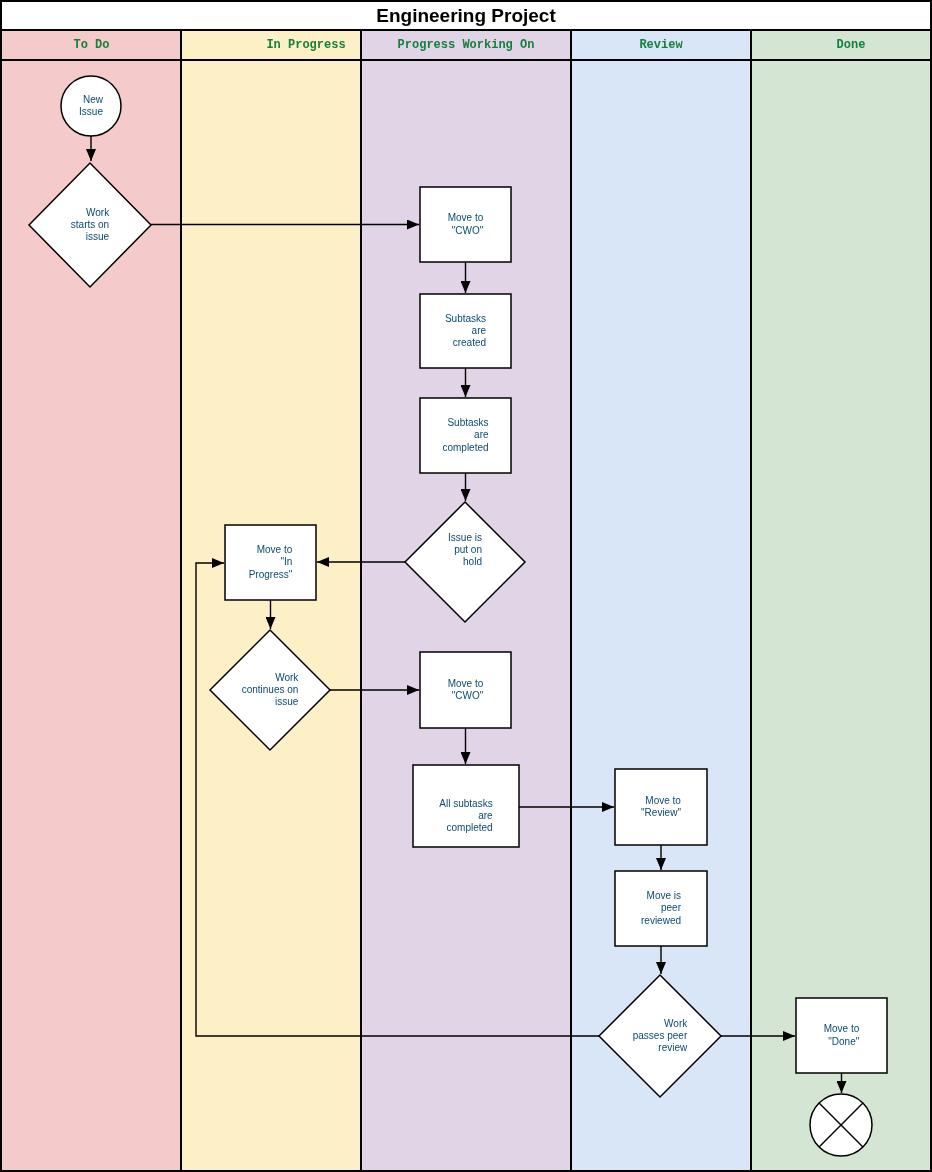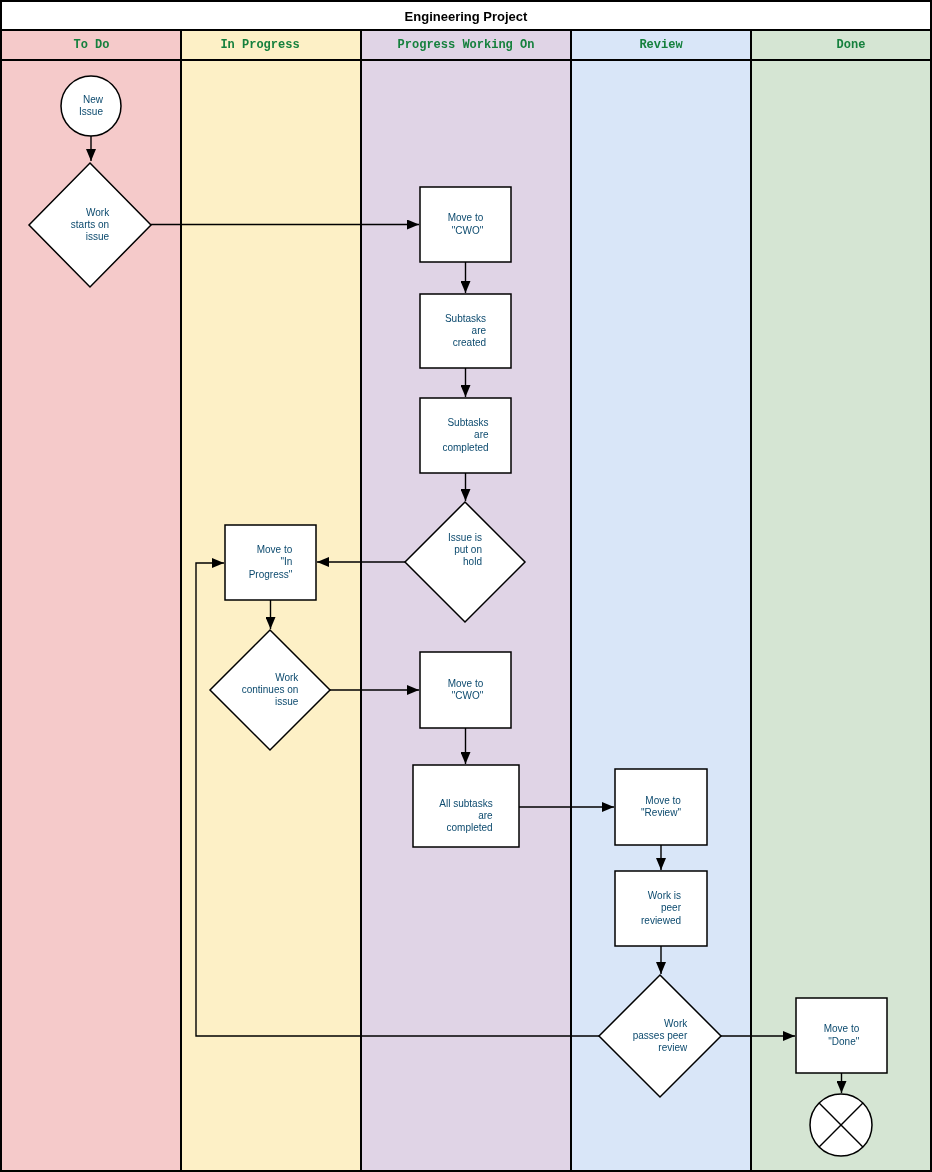--- a/index.html
+++ b/index.html
@@ -34,21 +34,21 @@
     white-space: pre-line;
     font-size: 10px;
     line-height: 1.22;
     color: #0c4a6e;
   }
   .title-lbl {
     position: absolute;
     left: 2px; top: 2px;
     width: 928px; height: 28px;
     display: flex; align-items: center; justify-content: center;
-    font-size: 13px; font-weight: bold; color: #000;
+    font-size: 19px; font-weight: bold; color: #000;
   }
   .lane-header {
     position: absolute;
     top: 30px; height: 30px;
     display: flex; align-items: center; justify-content: center;
     font-size: 12px; font-weight: bold; color: #15803d; font-family: Liberation Mono, monospace;
   }
 </style>
 </head>
 <body>
@@ -109,21 +109,21 @@
     <g>
       <circle cx="841" cy="1125" r="31" class="shape"></circle>
       <line x1="819.1" y1="1103.1" x2="862.9" y2="1146.9" class="edge"></line>
       <line x1="862.9" y1="1103.1" x2="819.1" y2="1146.9" class="edge"></line>
     </g>
   </svg>
 
   <div class="title-lbl">Engineering Project</div>
 
   <div class="lane-header" style="left:2px;width:179px;">To Do</div>
-  <div class="lane-header" style="left:170px;width:180px;">In Progress</div>
+  <div class="lane-header" style="left:181px;width:180px;padding-left:35px;">In Progress</div>
   <div class="lane-header" style="left:361px;width:210px;">Progress Working On</div>
   <div class="lane-header" style="left:571px;width:180px;">Review</div>
   <div class="lane-header" style="left:751px;width:200px;">Done</div>
 
   <div class="lbl" style="left:61px;top:76px;width:60px;height:60px;">New
 Issue</div>
   <div class="lbl" style="left:30px;top:180px;width:120px;height:90px;">Work
 starts on
 issue</div>
   <div class="lbl" style="left:420px;top:187px;width:91px;height:75px;">Move to
@@ -143,21 +143,21 @@
   <div class="lbl" style="left:204px;top:645px;width:132px;height:90px;">Work
 continues on
 issue</div>
   <div class="lbl" style="left:420px;top:652px;width:91px;height:76px;">Move to
 "CWO"</div>
   <div class="lbl" style="left:413px;top:765px;width:106px;height:102px;">All subtasks
 are
 completed</div>
   <div class="lbl" style="left:615px;top:769px;width:92px;height:76px;">Move to
 "Review"</div>
-  <div class="lbl" style="left:615px;top:871px;width:92px;height:75px;">Work is
+  <div class="lbl" style="left:615px;top:871px;width:92px;height:75px;">Move is
 peer
 reviewed</div>
   <div class="lbl" style="left:594px;top:991px;width:132px;height:90px;">Work
 passes peer
 review</div>
   <div class="lbl" style="left:796px;top:998px;width:91px;height:75px;">Move to
 "Done"</div>
 
 </div>
 

